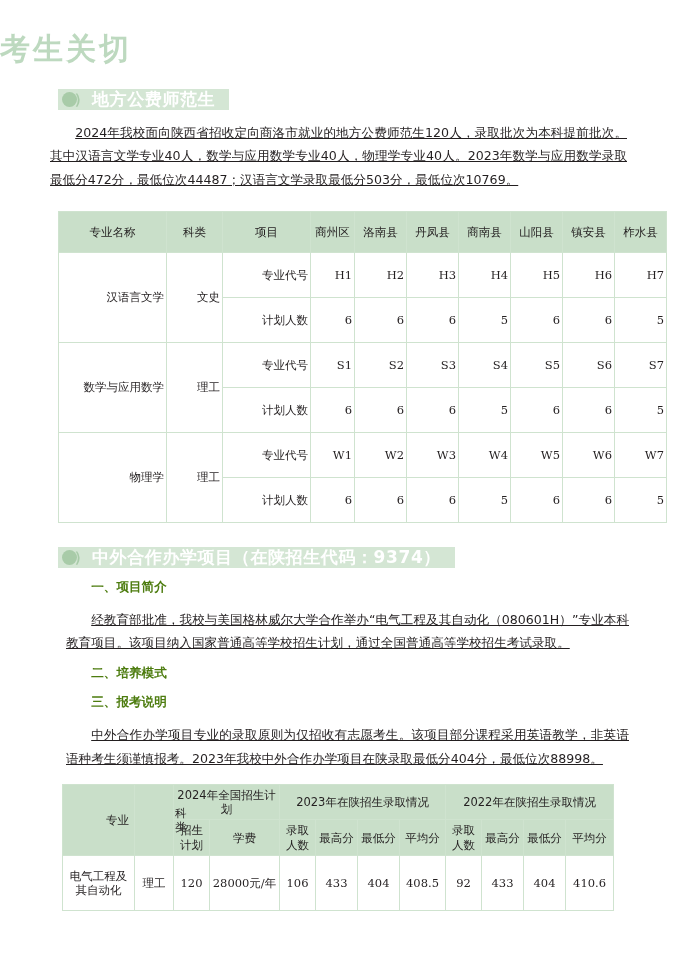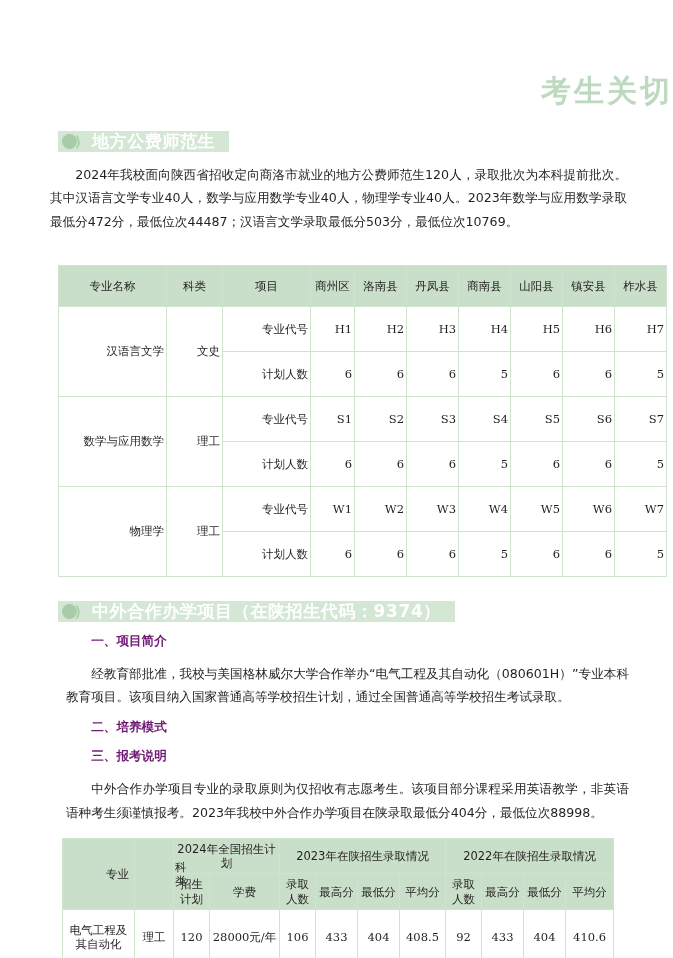--- a/index.html
+++ b/index.html
@@ -18,27 +18,27 @@
   }
   .page {
     position: relative;
     width: 673px;
     height: 958px;
     box-sizing: border-box;
   }
 
   
   .page-title {
-    text-align: right;
+    text-align: left;
     font-size: 30px;
     font-weight: bold;
     letter-spacing: 3px;
     color: #bdd9bf;
     margin: 0;
-    padding-top: 74px;
+    padding-top: 32px;
     line-height: 1.1;
   }
 
   
   .section-badge {
     display: inline-flex;
     align-items: center;
     margin: 24px 0 0 58px;
     background: #d4e6d4;
     height: 21px;
@@ -76,28 +76,28 @@
 
   
   .body-text {
     margin: 10px 46px 0 50px;
     font-size: 12.6px;
     line-height: 1.85;
     text-align: justify;
     text-justify: inter-ideograph;
     color: #231f20;
   }
-  .body-text.indent { text-indent: 2em; }
+  .body-text.indent { text-indent: 2em; text-decoration: underline; }
   .sub-head {
     margin: 6px 46px 0 50px;
     font-size: 12.6px;
     line-height: 1.85;
     font-weight: bold;
     text-indent: 2em;
-    color: #701a75;
+    color: #4d7c0f;
   }
   .pad-left-more { margin-left: 66px; margin-right: 44px; }
 
   
   .tbl-wrap { padding: 0 0 0 58px; }
   .tbl-wrap.second { padding-left: 62px; }
   table.grid {
     border-collapse: collapse;
     table-layout: fixed;
     font-size: 11.5px;
@@ -112,21 +112,21 @@
     line-height: 1.25;
   }
   table.grid th {
     background: #c9dfc9;
     font-size: 11.5px;
   }
   table.grid td { background: #ffffff; }
   table.grid .serif { font-family: "DejaVu Serif", "Liberation Serif", serif; }
 
   
-  #table-majors { width: 562px; margin-top: 32px; padding-left: 20px; }
+  #table-majors { width: 562px; margin-top: 20px; padding-left: 20px; }
   #table-majors th { height: 40px; }
   #table-majors td { height: 44px; text-align: right; }
 
   
   #table-coop { width: 551px; margin-top: 14px; }
   #table-coop th { height: 26px; }
   #table-coop td { height: 54px; }
   #table-coop th.tall { height: 70px; padding-left: 40px; }
 </style>
 </head>

